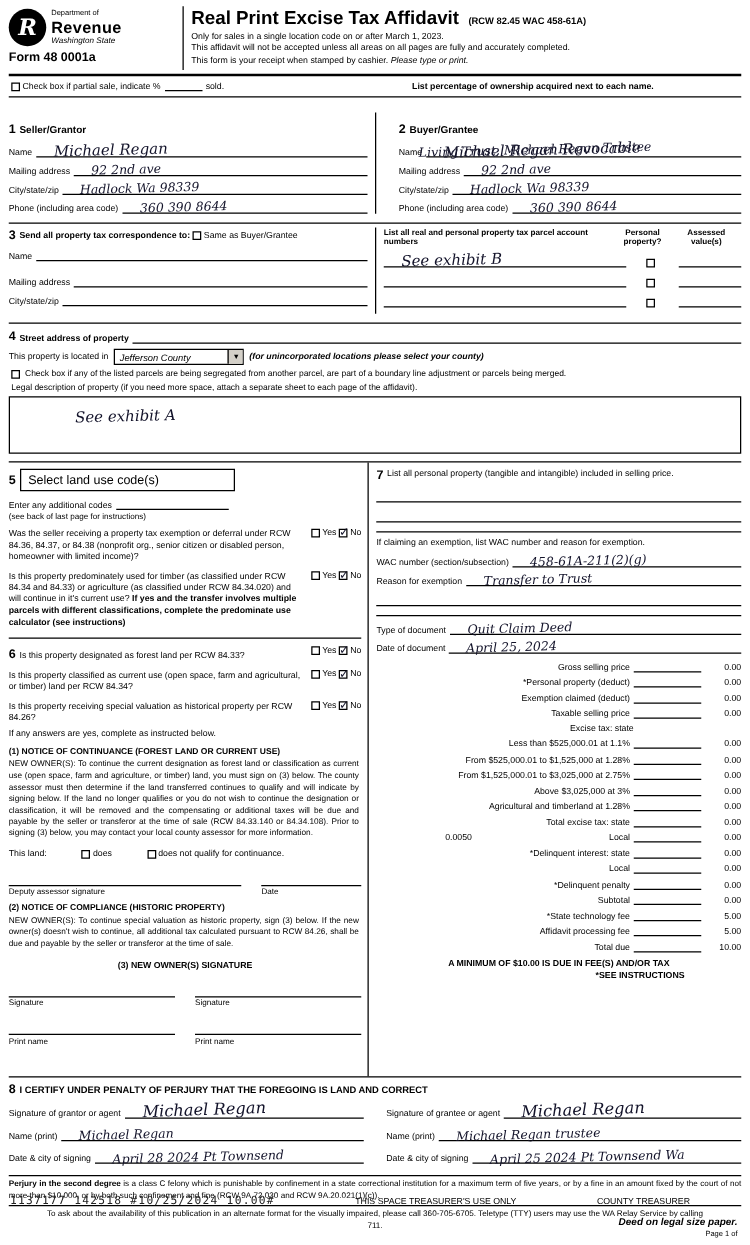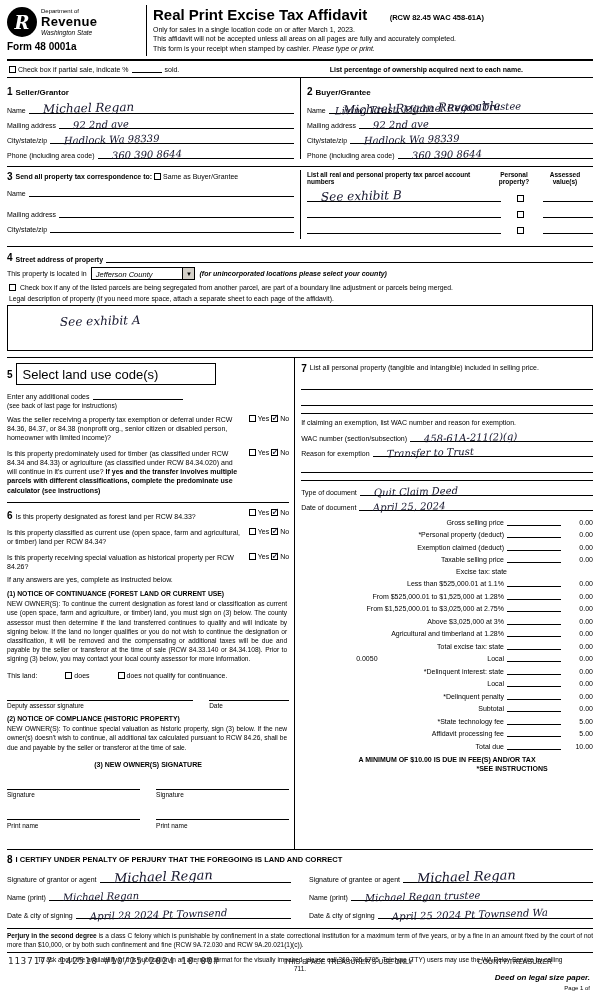--- a/index.html
+++ b/index.html
@@ -11,42 +11,42 @@
 .header{display:flex;border-bottom:2px solid #000;padding-bottom:3px;min-height:56px;}
 .hleft{width:140px;border-right:1.5px solid #000;padding:2px 4px 2px 0;}
 .logo-row{display:flex;align-items:center;gap:4px;}
 .logo{width:30px;height:30px;border-radius:50%;background:#000;color:#fff;display:flex;align-items:center;justify-content:center;font-family:"DejaVu Serif",serif;font-style:italic;font-weight:bold;font-size:18px;flex:0 0 auto;}
 .dept-small{font-size:6px;}
 .dept-big{font-size:13px;font-weight:bold;letter-spacing:.3px;}
 .dept-sub{font-size:6.5px;font-style:italic;}
 .form-no{font-size:10px;font-weight:bold;margin-top:4px;}
 .hright{flex:1;padding:1px 0 0 6px;}
 .title{font-size:15px;font-weight:bold;}
-.title-rcw{font-size:7.5px;font-weight:bold;margin-left:18px;}
+.title-rcw{font-size:7.5px;font-weight:bold;margin-left:3px;}
 .hnote{font-size:7px;margin-top:1.5px;line-height:1.2;}
 
 .secnum{font-weight:bold;font-size:10px;margin-right:3px;}
 .lbl{font-size:7px;white-space:nowrap;}
 .fl{display:flex;align-items:flex-end;margin-top:5px;}
 .fl .lbl{margin-right:3px;}
 .line{flex:1;border-bottom:1px solid #000;height:10px;position:relative;}
 .line .hw{position:absolute;left:14px;bottom:-2px;}
 .hw{font-family:"DejaVu Serif",serif;font-style:italic;font-size:10px;color:#13132a;white-space:nowrap;display:inline-block;transform:rotate(-1.5deg);}
 .hw.big{font-size:12px;}
 .hw.sig{font-size:13px;transform:rotate(-2deg);}
 .cb{display:inline-block;width:7px;height:7px;border:1px solid #000;position:relative;vertical-align:-1px;margin:0 2px;flex:0 0 auto;background:#fff;}
 .cb.checked::after{content:"\2713";position:absolute;left:-1px;top:-4px;font-size:10px;font-family:"DejaVu Serif",serif;color:#13132a;}
 .shortline{display:inline-block;width:30px;border-bottom:1px solid #000;height:8px;margin:0 3px;}
 
 .topbar{display:flex;align-items:flex-end;padding:4px 0 4px;border-bottom:1.5px solid #000;}
 .own-note{font-size:7px;font-weight:bold;margin-left:auto;margin-right:70px;}
 
 .sec12{display:flex;border-bottom:1.5px solid #000;padding-bottom:7px;}
-.pcol{width:50%;padding:3px 6px 0 0;position:relative;}
-.pcol.right{border-left:1px solid #000;padding-left:6px;padding-right:0;}
+.pcol{width:50%;padding:3px 6px 0 0;position:relative;margin-top:12px;}
+.pcol.right{border-left:1px solid #000;padding-left:18px;padding-right:0;}
 .sec-name{font-weight:bold;font-size:8px;}
 .buyer-name2{position:absolute;top:25px;left:34px;}
 
 .sec3{display:flex;border-bottom:1.5px solid #000;padding:3px 0 7px;min-height:80px;}
 .s3left{width:50%;padding-right:6px;}
 .s3row1{display:flex;align-items:center;font-size:7px;margin-top:1px;}
 .mt10{margin-top:11px;}
 .s3right{width:50%;border-left:1px solid #000;padding-left:6px;}
 .s3hdrs{display:flex;font-size:6.5px;font-weight:bold;line-height:1.15;margin-top:1px;}
 .s3h1{flex:1;padding-right:4px;}
@@ -64,21 +64,21 @@
 .ddarrow{border-left:1px solid #000;background:#d4d0c8;width:12px;display:flex;align-items:center;justify-content:center;font-size:6px;}
 .county-note{font-size:7px;font-weight:bold;font-style:italic;}
 .lbl6{font-size:6.8px;margin-left:2px;}
 .legalbox{border:1.5px solid #000;height:46px;margin-top:3px;position:relative;}
 .legalbox .hw{position:absolute;left:52px;top:8px;}
 
 .main57{display:flex;border-bottom:1.5px solid #000;min-height:492px;}
 .m5col{width:49%;padding:3px 5px 4px 0;}
 .m7col{width:51%;border-left:1px solid #000;padding:3px 0 4px 6px;display:flex;flex-direction:column;}
 .s5head{display:flex;align-items:center;margin-top:2px;}
-.landuse-box{display:inline-block;border:1.5px solid #000;font-size:13px;padding:2.5px 6px;width:200px;}
+.landuse-box{display:inline-block;border:1.5px solid #000;font-size:10px;padding:2.5px 6px;width:172px;}
 .note6{font-size:6.5px;margin-top:2px;}
 .maxw{max-width:90px;}
 .qrow{display:flex;align-items:flex-start;margin-top:6px;}
 .qtext{flex:1;font-size:7px;line-height:1.32;}
 .yn{white-space:nowrap;font-size:7px;margin-left:3px;display:flex;align-items:center;}
 .bt{border-top:1.5px solid #000;margin-top:7px;}
 .para7{font-size:7px;margin-top:4px;line-height:1.3;}
 .ntitle{font-size:6.8px;font-weight:bold;margin-top:6px;}
 .ntitle.center{text-align:center;font-size:7px;margin-top:9px;}
 .para6{font-size:6.6px;line-height:1.4;margin-top:2px;text-align:justify;padding-right:2px;}

